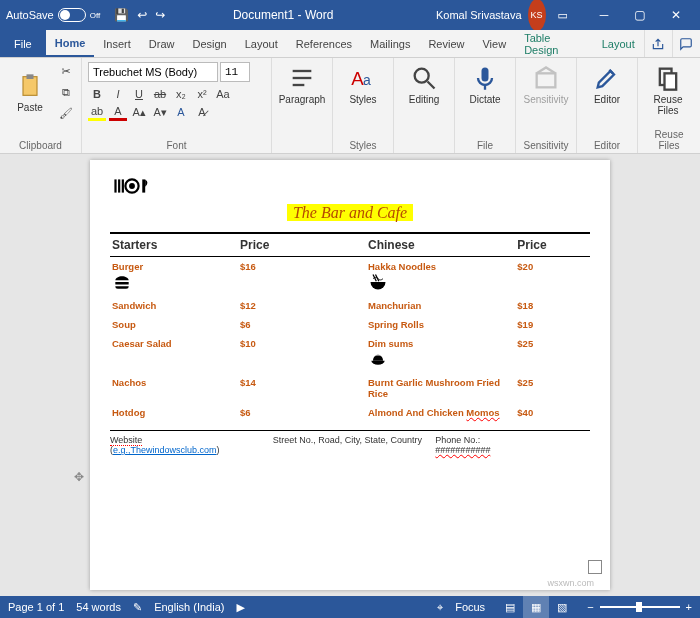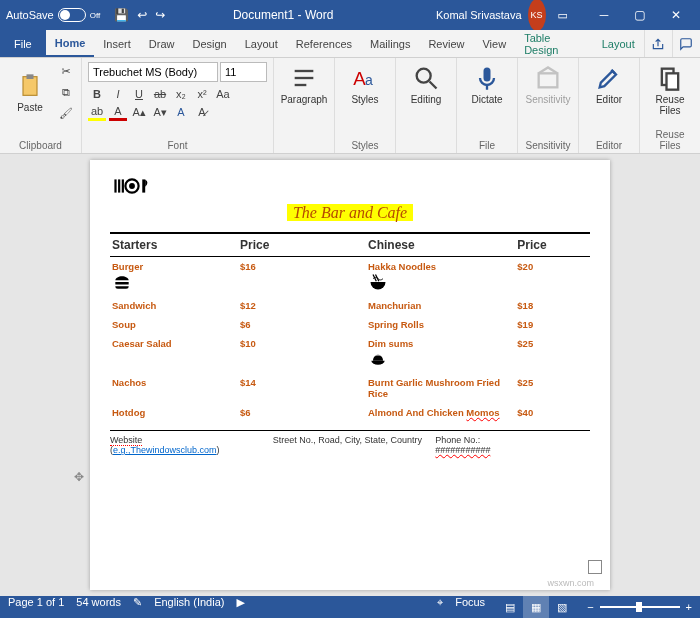--- a/index.html
+++ b/index.html
@@ -58,21 +58,21 @@
   }
   .group{ border-right:1px solid #ddd; padding:4px 6px 0 6px; display:flex; flex-direction:column; position:relative;}
   .group .row{ display:flex; gap:3px; align-items:center;}
   .group label.gl{ text-align:center; font-size:10px; color:#666; padding:2px 0; margin-top:auto;}
   .bigbtn{ display:flex; flex-direction:column; align-items:center; gap:2px; width:48px; padding:2px 0; color:#333;}
   .bigbtn svg{ width:28px;height:28px;}
   .bigbtn span{font-size:10px; text-align:center; line-height:1.1;}
   .fontbox{ display:flex; gap:2px; margin-bottom:3px;}
   .fontbox input{ height:20px; font-size:11px; border:1px solid #bbb; padding:0 4px;}
   .fontname{ width:130px;}
-  .fontsize{ width:47px;}
+  .fontsize{ width:30px;font-family:Liberation Mono, monospace;}
   .ribicon{ width:18px; height:18px; display:flex;align-items:center;justify-content:center; font-size:11px; color:#444;}
   
   .docarea{ flex:1; background:#e6e6e6; overflow:auto; display:flex; justify-content:center; padding:6px 0;}
   .page{
     background:#fff; width:520px; box-shadow:0 0 4px rgba(0,0,0,.3);
     padding:12px 20px; position:relative;
   }
   .doc-icon-row{ text-align:center; margin-top:0;}
   .doc-icon-row svg{ width:44px; height:28px;}
   .doc-heading{ text-align:center; margin:4px 0 10px;}
@@ -88,21 +88,21 @@
   .foodicon svg{ width:20px;height:20px;display:block;}
   .footer-row{ border-top:1px solid #000; display:flex; font-size:9px; padding-top:4px; gap:8px; margin-top:8px;}
   .footer-row .col{ flex:1;}
   .footer-row a{ color:#0066cc; text-decoration:underline;}
   .squiggle{ border-bottom:1px dotted red;}
   .wave{ text-decoration: underline wavy red;}
   .anchor{ position:absolute; left:-16px; top:310px; font-size:12px; color:#888;}
   .emptybox{ position:absolute; right:8px; bottom:16px; width:14px;height:14px;border:1px solid #888;}
   
   .statusbar{
-    height:22px; background:#2b579a; color:#fff; display:flex; 
+    height:22px; background:#2b579a; color:#fff; display:flex; align-items:center;
     font-size:11px; padding:0 8px; gap:12px;
   }
   .statusbar .sp{flex:1;}
   .viewbtns{ display:flex; gap:0;}
   .viewbtns div{ width:26px;height:22px;display:flex;align-items:center;justify-content:center;}
   .viewbtns div.active{ background:rgba(255,255,255,.25);}
   .zoom{ display:flex; align-items:center; gap:6px;}
   .zoom .track{ width:80px; height:2px; background:#fff; position:relative;}
   .zoom .track::after{content:""; position:absolute; width:6px;height:10px;background:#fff;top:-4px;left:36px;}
   

